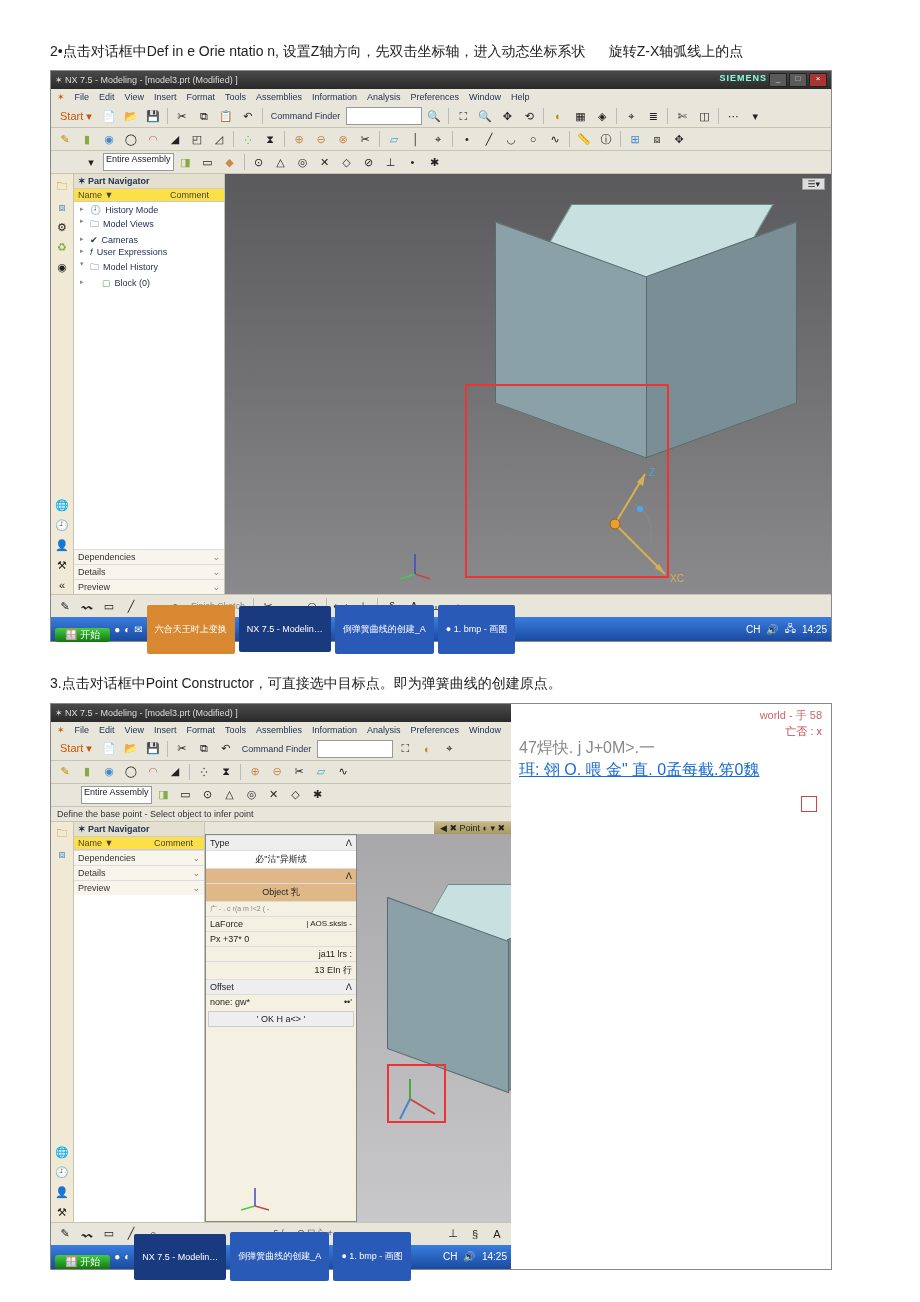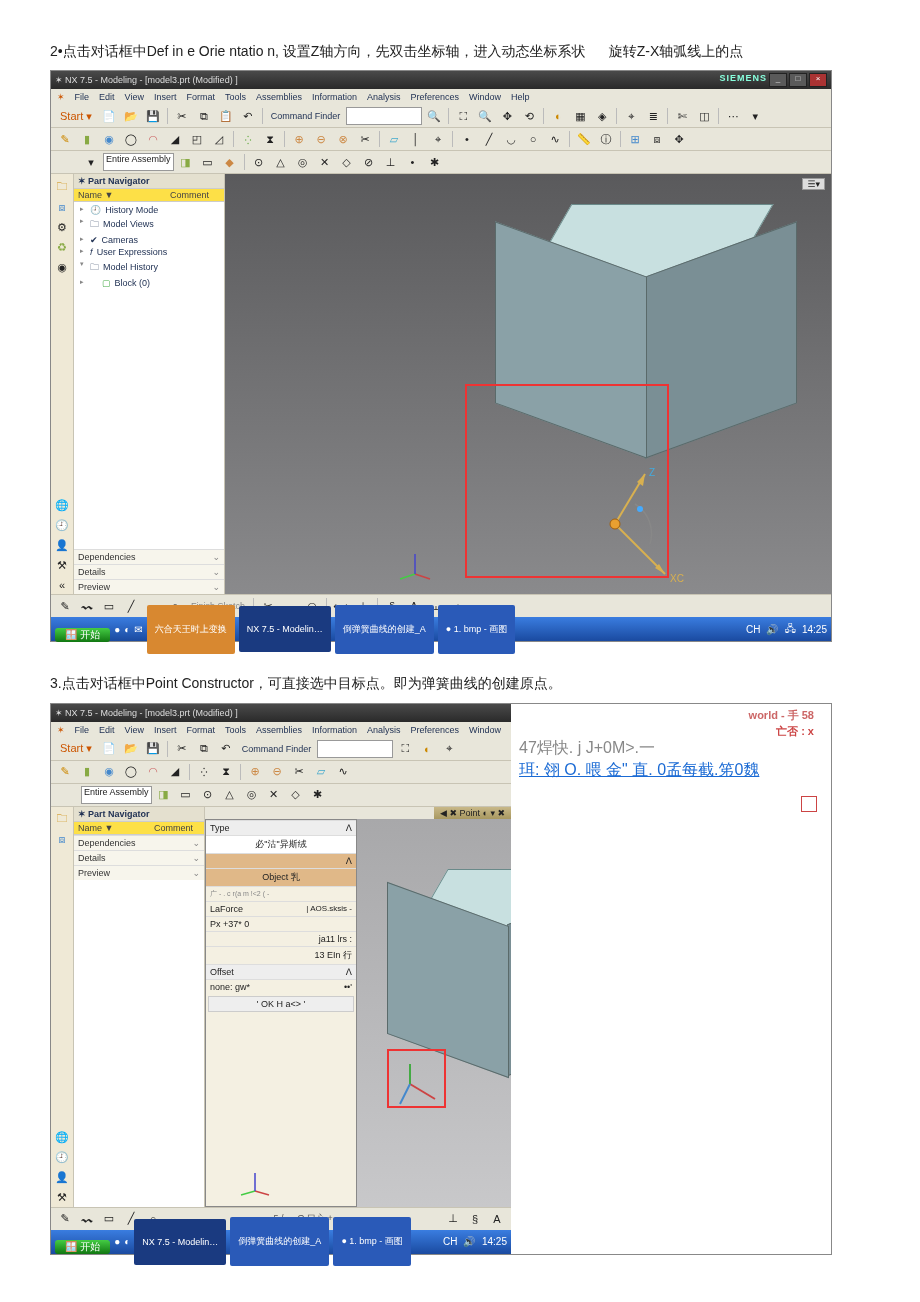--- a/index.html
+++ b/index.html
@@ -166,21 +166,21 @@
   .screenshot2 .right { flex:1; background:#fff; position:relative; padding:6px; }
   .overlay-text { position:absolute; font-size:16px;}
   .blue-underline { color:#1a6ad4; text-decoration:underline;}
   .pointdlg {
     background:#f4f0e2; border:1px solid #888; width:150px;
   }
   .pointdlg .row { padding:2px 4px; border-top:1px solid #ddd; display:flex; justify-content:space-between; font-size:9px;}
   .pointdlg .btn { text-align:center; padding:2px; background:#eee; border:1px solid #ccc; margin:2px;}
   .ws2 { display:flex; height:400px;}
   .vp2 { flex:1; background:linear-gradient(#a8a8aa,#c8c8ca); position:relative;}
-  .annot { position:absolute; right:17px; color:#c44; font-size:11px;font-weight:bold;}
+  .annot { position:absolute; right:9px; color:#c44; font-size:11px;}
 </style>
 </head>
 <body>
 
 <div class="para">
   <span>2•点击对话框中Def in e Orie ntatio n, 设置Z轴方向，先双击坐标轴，进入动态坐标系状</span>
   &nbsp;&nbsp;&nbsp;&nbsp;
   <span>旋转Z-X轴弧线上的点</span><br>
 </div>
 
@@ -473,20 +473,21 @@
         <span class="dropdown">Entire Assembly</span>
         <span class="tbtn" style="color:#8a4;">◨</span>
         <span class="tbtn">▭</span>
         <span class="tbtn">⊙</span>
         <span class="tbtn">△</span>
         <span class="tbtn">◎</span>
         <span class="tbtn">✕</span>
         <span class="tbtn">◇</span>
         <span class="tbtn">✱</span>
       </div>
+      <div class="statusmsg">Define the base point - Select object to infer point</div>
 
       <div class="ws2">
         <div class="leftstrip">
           <span class="sbtn" style="color:#c80;">🗀</span>
           <span class="sbtn" style="color:#48c;">⧈</span>
           <div style="flex:1"></div>
           <span class="sbtn" style="color:#48c;">🌐</span>
           <span class="sbtn">🕘</span>
           <span class="sbtn" style="color:#c44;">👤</span>
           <span class="sbtn">⚒</span>

